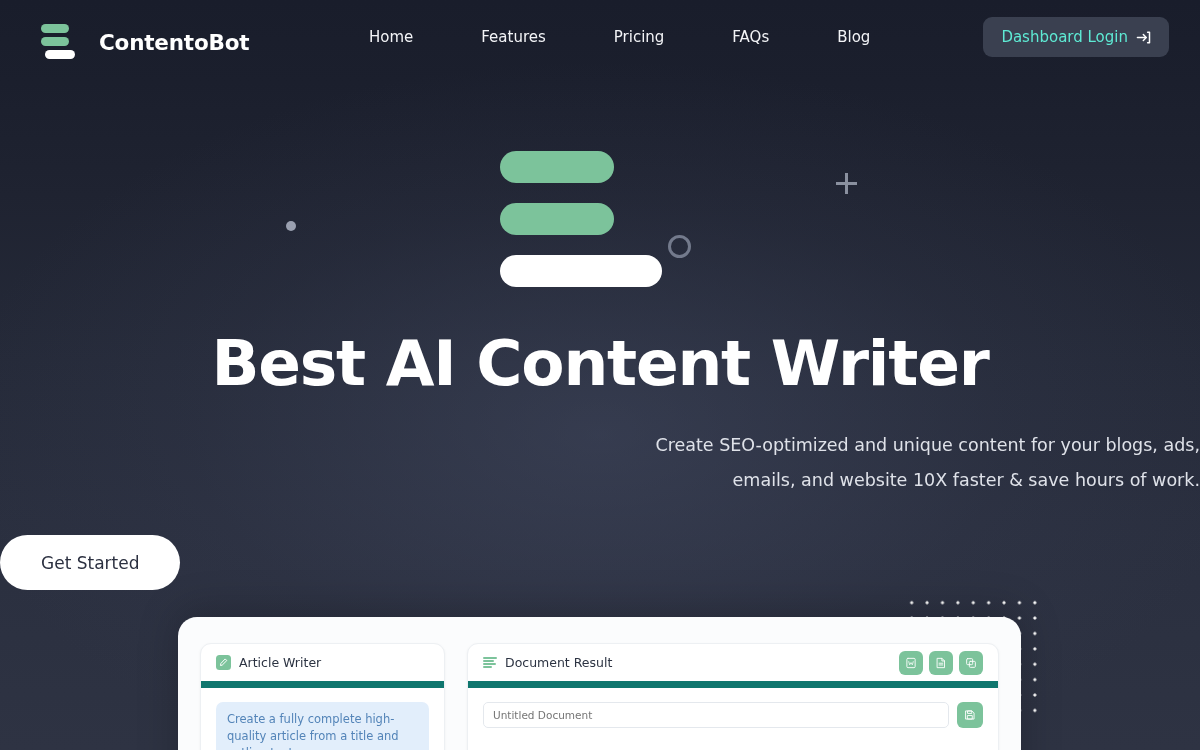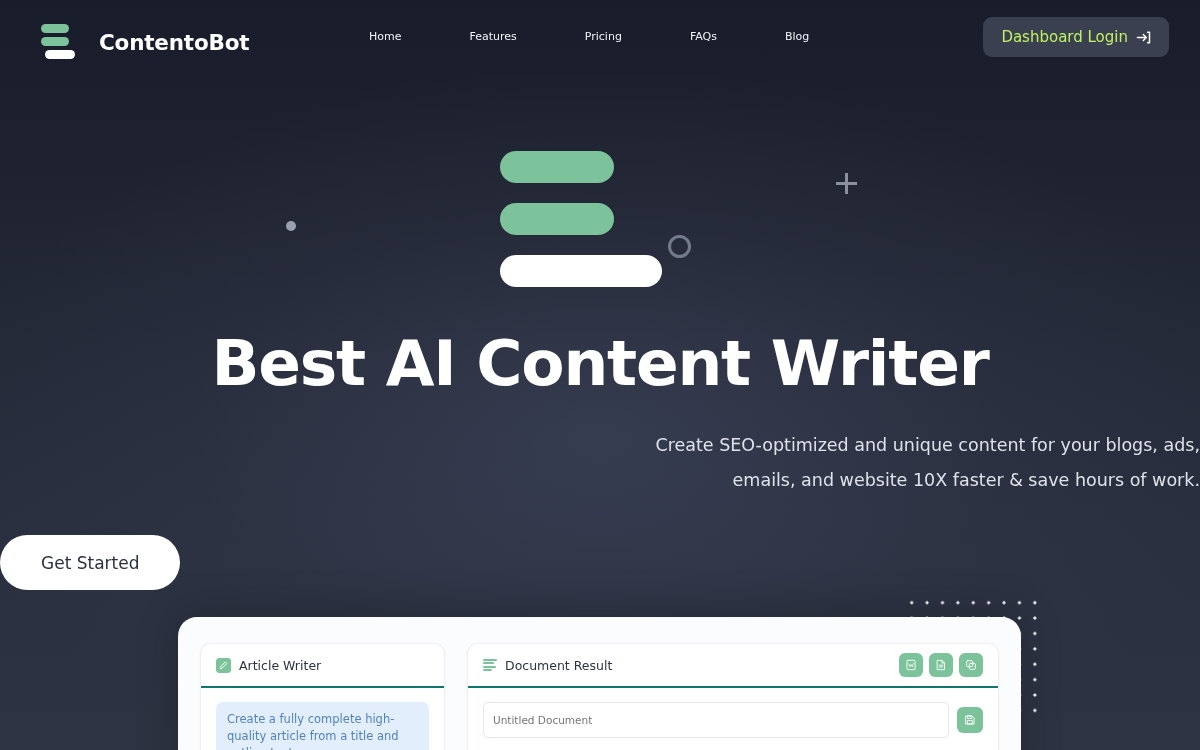--- a/index.html
+++ b/index.html
@@ -29,28 +29,28 @@
   .bm1 { top:0;  left:0;  width:28px; background:#7cc39b; }
   .bm2 { top:13px; left:0; width:28px; background:#7cc39b; }
   .bm3 { top:26px; left:4px; width:30px; background:#ffffff; }
   .brand-name {
     color:#fff; font-size:21.5px; font-weight:700; letter-spacing:-.2px;
     font-family:"DejaVu Sans","Liberation Sans",sans-serif;
   }
 
   .nav-links { position:absolute; left:362px; top:26px; display:flex; gap:0; }
   .nav-link {
-    color:#f3f4f7; font-size:11px; padding:0 34px; text-decoration:none;
+    color:#f3f4f7; font-size:15px; padding:0 34px; text-decoration:none;
     line-height:22px; white-space:nowrap; cursor:pointer;
   }
   .nav-link:first-child { padding-left:7px; }
 
   .login-btn {
     position:absolute; right:31px; top:17px;
-    background:#3a4050; color:#bef264; border:none; border-radius:9px;
+    background:#3a4050; color:#5eead4; border:none; border-radius:9px;
     height:40px; padding:0 18px; font-size:15px; cursor:pointer;
     display:flex; align-items:center; gap:8px;
     font-family:"DejaVu Sans","Liberation Sans",sans-serif;
   }
   .login-btn svg { display:block; }
 
   
   .hero-mark { position:absolute; left:50%; top:151px; transform:translateX(-50%); width:200px; height:135px; }
   .hero-mark i { position:absolute; display:block; border-radius:16px; height:32px; }
   .hm1 { top:0;  left:0;   width:114px; background:#7cc39b; }
@@ -99,21 +99,21 @@
     z-index:20;
   }
   .panel {
     background:#ffffff; border:1px solid #edf0f3; border-radius:11px;
     box-shadow:0 1px 3px rgba(20,28,45,.05);
     display:flex; flex-direction:column; overflow:hidden;
   }
   .panel-left { width:245px; }
   .panel-right { flex:1; }
   .panel-head {
-    height:44px; border-bottom:2px solid #0f766e; display:flex; align-items:center;
+    height:44px; border-bottom:7px solid #0f766e; display:flex; align-items:center;
     padding:0 15px; gap:8px;
   }
   .panel-title { font-size:12.5px; color:#2c3342; font-weight:400; white-space:nowrap; }
   .icon-sq {
     width:15px; height:15px; border-radius:3.5px; background:#7cc39b;
     display:flex; align-items:center; justify-content:center; flex:none;
   }
   .lines-icon { width:14px; height:12px; display:flex; flex-direction:column; justify-content:space-between; flex:none; }
   .lines-icon b { display:block; height:2px; background:#7cc39b; border-radius:1px; }
   .lines-icon b:nth-child(1){ width:14px; }
@@ -127,21 +127,21 @@
     padding:9px 11px; font-size:11.5px; line-height:17px;
   }
 
   .head-actions { margin-left:auto; display:flex; gap:6px; }
   .act-btn {
     width:24px; height:24px; border-radius:6px; background:#7cc39b; border:none;
     display:flex; align-items:center; justify-content:center; cursor:pointer; padding:0;
   }
   .doc-row { display:flex; gap:8px; align-items:center; }
   .doc-input {
-    flex:1; height:36px; border:1px solid #e4e8ed; border-radius:5px;
+    flex:1; height:26px; border:1px solid #e4e8ed; border-radius:5px;
     background:#fff; font-size:10.5px; color:#8a9099; padding:12px 9px;
     font-family:"DejaVu Sans","Liberation Sans",sans-serif; outline:none;
   }
   .doc-save {
     width:26px; height:26px; border-radius:6px; background:#7cc39b; border:none;
     display:flex; align-items:center; justify-content:center; cursor:pointer; padding:0; flex:none;
   }
 </style>
 </head>
 <body>

